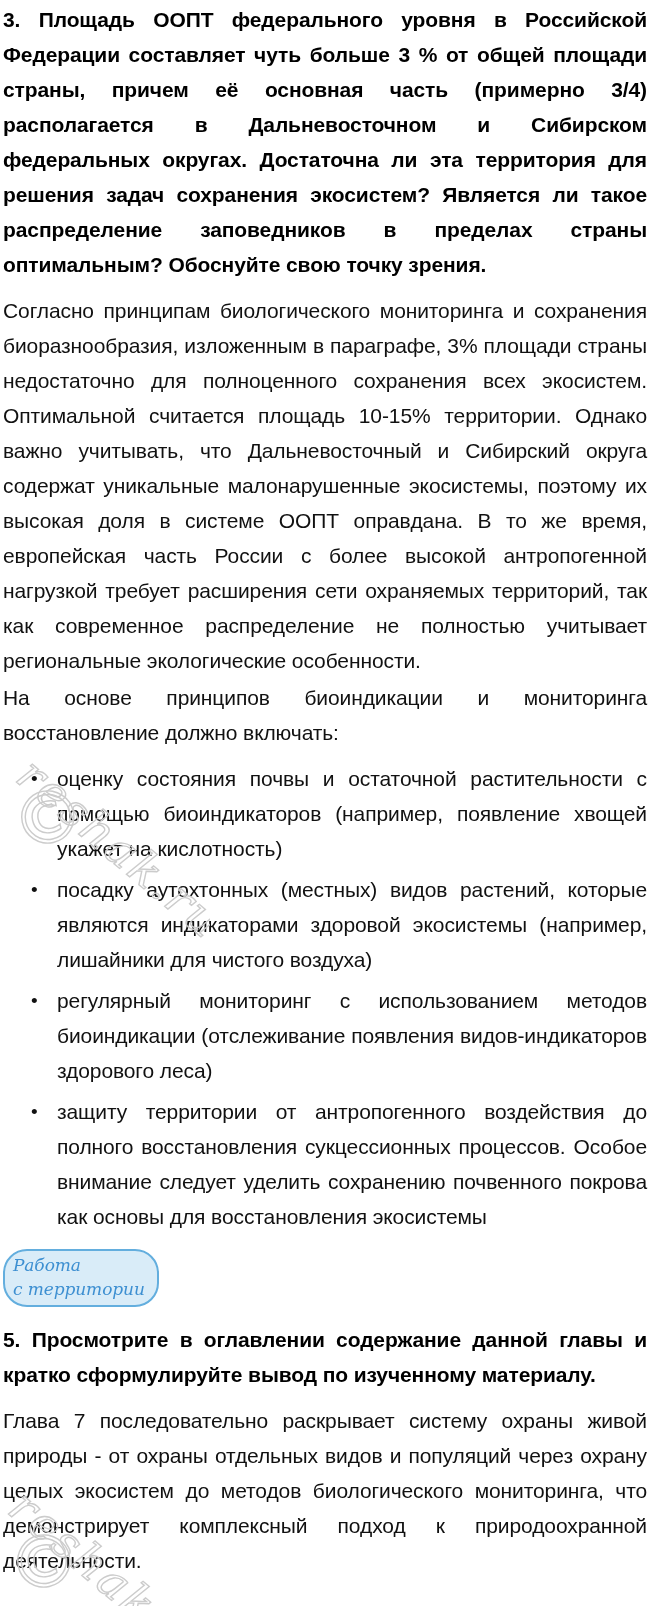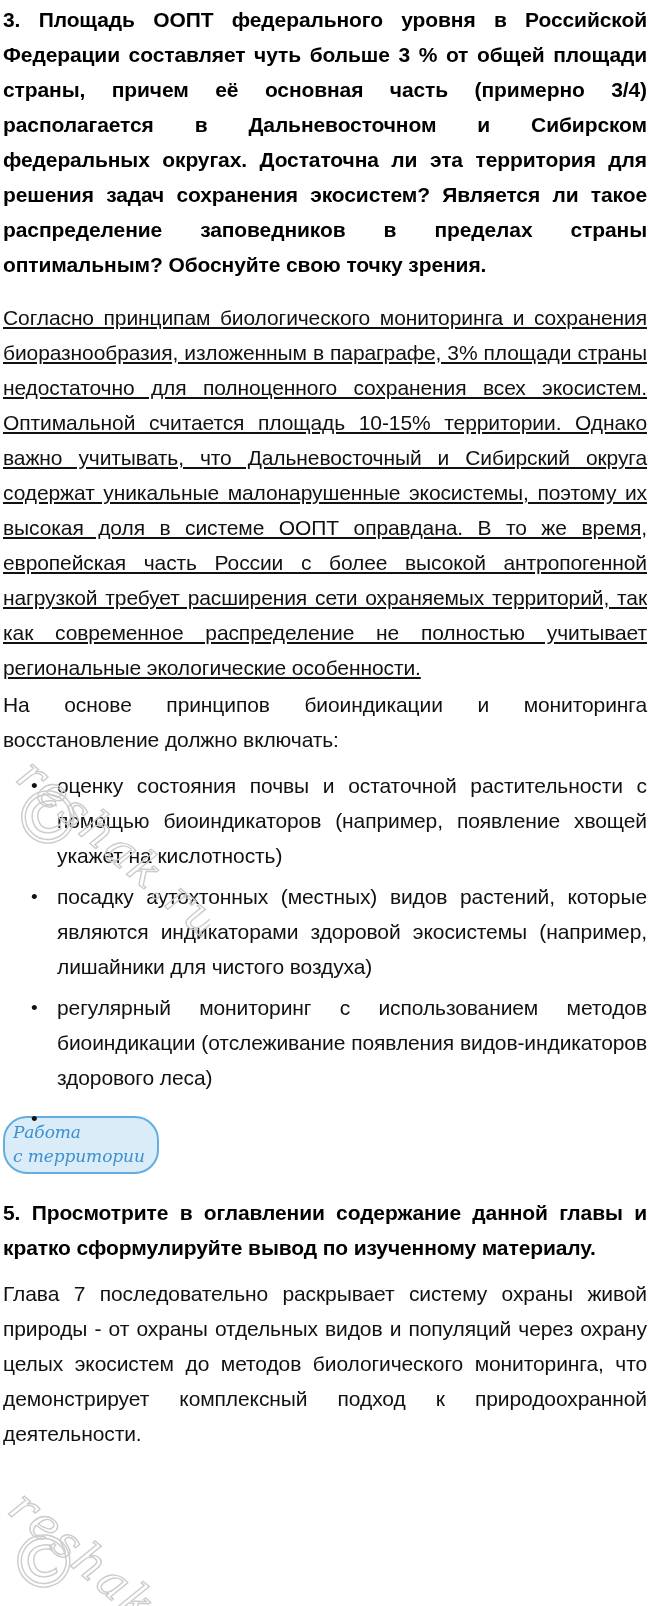--- a/index.html
+++ b/index.html
@@ -30,21 +30,21 @@
     letter-spacing: -0.1px;
     color: #111111;
     background: #ffffff;
   }
   p { margin: 0; text-align: justify; }
   .q {
     font-weight: 700;
     color: #000000;
   }
   .q-first { margin-top: 0; }
-  .answer { margin-top: 18px; text-decoration: underline; }
+  .answer { margin-top: 11px; }
   .q-mid { margin-top: 17px; }
   .intro { margin-top: 2px; }
   ul.steps {
     list-style: none;
     margin: 11px 0 0 0;
     padding: 0;
   }
   ul.steps li {
     position: relative;
     padding-left: 54px;
@@ -65,21 +65,21 @@
     background: var(--badge-bg);
     border: 2px solid var(--badge-border);
     border-radius: 24px;
     color: var(--badge-text);
     font-family: "DejaVu Serif", "Liberation Serif", serif;
     font-style: italic;
     font-size: 17px;
     line-height: 1.42;
     text-align: left;
   }
-  .q-last { margin-top: 21px; }
+  .q-last { margin-top: 15px; }
   .answer-last { margin-top: 11px; }
   .wm {
     position: absolute;
     left: 0;
     pointer-events: none;
   }
   .wm-1 { top: 728px; }
   .wm-2 { top: 1468px; }
   .wm text {
     fill: none;
@@ -117,20 +117,21 @@
     <li>
       <span class="bullet">•</span>
       <span class="li-text">посадку аутохтонных (местных) видов растений, которые являются индикаторами здоровой экосистемы (например, лишайники для чистого воздуха)</span>
     </li>
     <li>
       <span class="bullet">•</span>
       <span class="li-text">регулярный мониторинг с использованием методов биоиндикации (отслеживание появления видов-индикаторов здорового леса)</span>
     </li>
     <li>
       <span class="bullet">•</span>
+      <span class="li-text">защиту территории от антропогенного воздействия до полного восстановления сукцессионных процессов. Особое внимание следует уделить сохранению почвенного покрова как основы для восстановления экосистемы</span>
     </li>
   </ul>
 
   <div>
     <div class="badge">
       <div>Работа</div>
       <div>с территории</div>
     </div>
   </div>
 

